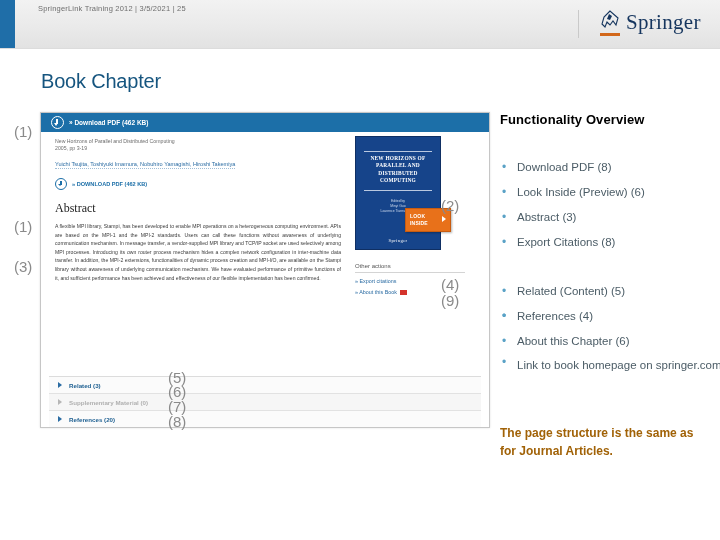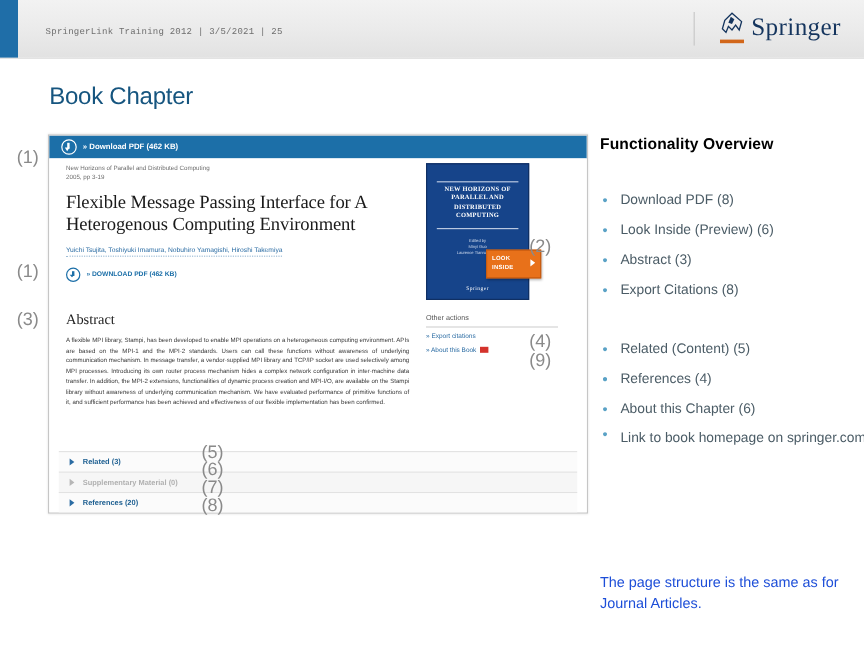--- a/index.html
+++ b/index.html
@@ -14,22 +14,22 @@
   .header-band{
     position:absolute;left:0;top:0;width:720px;height:48px;
     background:linear-gradient(to bottom,#f2f2f2 0%,#eaeaea 55%,#e2e2e2 100%);
     border-bottom:1px solid #dcdcdc;
   }
   .header-accent{
     position:absolute;left:0;top:0;width:15px;height:48px;
     background:#1f6ea8;
   }
   .header-meta{
-    position:absolute;left:38px;top:23px;
-    font-size:7.5px;color:#6e6e6e;letter-spacing:.2px;white-space:nowrap;font-family:Liberation Mono, monospace;
+    position:absolute;left:38px;top:4px;
+    font-size:7.5px;color:#6e6e6e;letter-spacing:.2px;white-space:nowrap;
   }
   .header-divider{
     position:absolute;left:578px;top:10px;width:1px;height:28px;background:#c9c9c9;
   }
   .springer-logo{
     position:absolute;left:598px;top:8px;width:100px;height:32px;
   }
   .springer-wordmark{
     position:absolute;left:28px;top:2px;
     font-family:"Liberation Serif", serif;
@@ -57,22 +57,22 @@
     font-size:11.5px;color:#4b5c66;line-height:25px;white-space:nowrap;
   }
   .bullet-list li .bdot{
     position:absolute;left:2px;top:0;color:#5aa2c6;font-size:12px;line-height:25px;
   }
   #list-a{left:500px;top:155px;}
   #list-b{left:500px;top:279px;width:210px;}
   #list-b li{line-height:25px;}
   #list-b li.two-line{line-height:17px;padding-top:3px;}
   .closing-note{
-    position:absolute;left:500px;top:476px;width:205px;
-    font-size:12px;font-weight:normal;color:#1d4ed8;line-height:18px;
+    position:absolute;left:500px;top:424px;width:205px;
+    font-size:12px;font-weight:bold;color:#a16207;line-height:18px;
   }
 
   
   .callout{
     position:absolute;font-size:15px;color:#8a8a8a;
     font-family:"Liberation Sans", sans-serif;
   }
 
   
   .shot{
@@ -120,21 +120,21 @@
   }
   .dl-circle-2:after{content:"";position:absolute;left:3.5px;top:2px;width:2px;height:4px;background:#1c6fa8;}
   .dl-circle-2:before{
     content:"";position:absolute;left:2px;top:5px;
     border-left:2.4px solid transparent;border-right:2.4px solid transparent;
     border-top:2.8px solid #1c6fa8;
   }
   .dl-text-2{margin-left:5px;font-size:5.6px;font-weight:bold;color:#1c6fa8;white-space:nowrap;}
   .abs-head{
     font-family:"Liberation Serif", serif;
-    font-size:12px;color:#222;margin-top:24px;
+    font-size:12px;color:#222;margin-top:11px;
   }
   .abs-body{
     font-size:5.1px;color:#3a3a3a;line-height:8.6px;margin-top:6px;text-align:justify;
   }
 
   
   .shot-right{position:absolute;left:312px;top:4px;width:124px;}
   .cover{
     width:84px;height:112px;background:#16448a;position:relative;
     border:1px solid #0f2f63;margin-left:2px;
@@ -225,21 +225,20 @@
       <span class="dl-circle"></span>
       <span class="dl-text">» Download PDF (462 KB)</span>
     </div>
   </div>
 
   <div class="shot-body">
 
     <div class="shot-left">
       <div class="jrn-series">New Horizons of Parallel and Distributed Computing</div>
       <div class="jrn-series">2005, pp 3-19</div>
-      <div class="art-title">Flexible Message Passing Interface for A Heterogenous Computing Environment</div>
       <div class="art-authors">Yuichi Tsujita, Toshiyuki Imamura, Nobuhiro Yamagishi, Hiroshi Takemiya</div>
       <div class="dl-pill-2">
         <span class="dl-circle-2"></span>
         <span class="dl-text-2">» DOWNLOAD PDF (462 KB)</span>
       </div>
       <div class="abs-head">Abstract</div>
       <div class="abs-body">A flexible MPI library, Stampi, has been developed to enable MPI operations on a heterogeneous computing environment. APIs are based on the MPI-1 and the MPI-2 standards. Users can call these functions without awareness of underlying communication mechanism. In message transfer, a vendor-supplied MPI library and TCP/IP socket are used selectively among MPI processes. Introducing its own router process mechanism hides a complex network configuration in inter-machine data transfer. In addition, the MPI-2 extensions, functionalities of dynamic process creation and MPI-I/O, are available on the Stampi library without awareness of underlying communication mechanism. We have evaluated performance of primitive functions of it, and sufficient performance has been achieved and effectiveness of our flexible implementation has been confirmed.</div>
     </div>
 
     <div class="shot-right">

